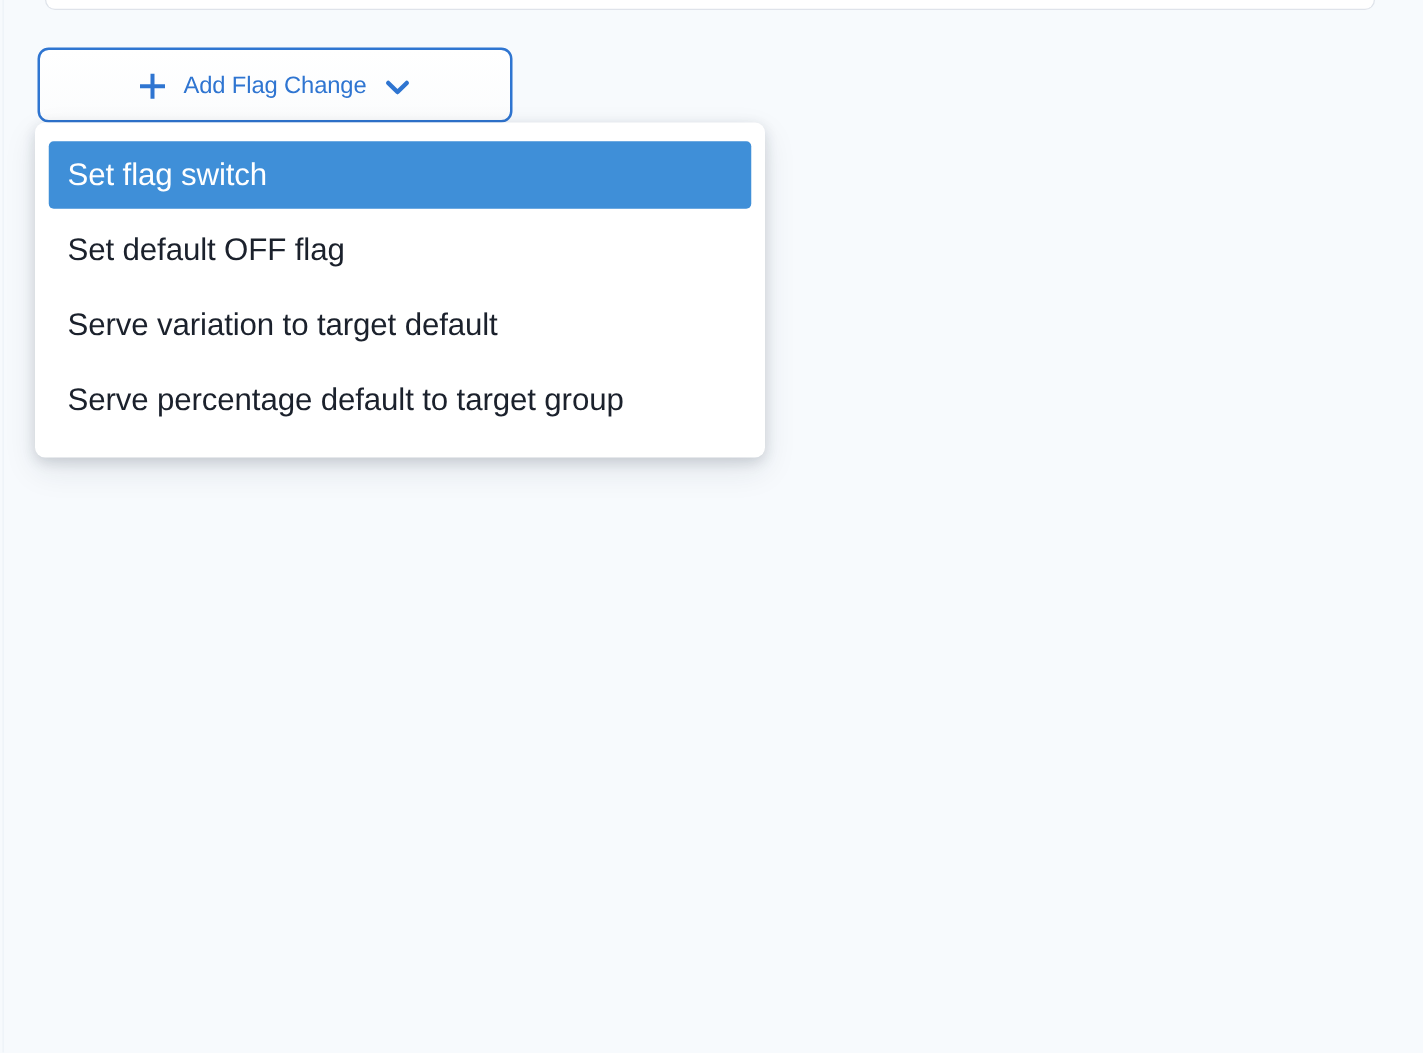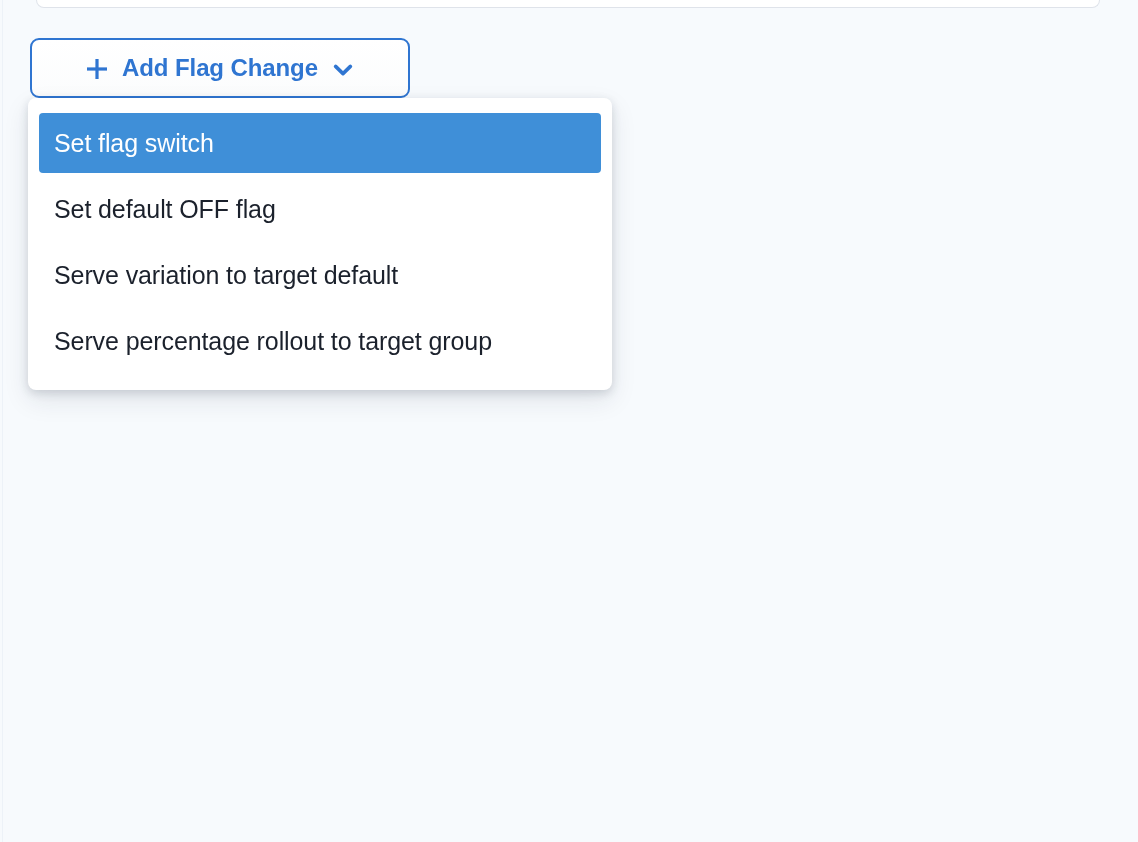--- a/index.html
+++ b/index.html
@@ -65,22 +65,22 @@
     display: block;
     width: 22px;
     height: 22px;
     flex: 0 0 auto;
     position: relative;
     top: 1px;
   }
   .add-flag-button .plus-icon svg { display: block; }
   .add-flag-button .btn-label {
     color: #2f75d1;
-    font-size: 24px;
-    font-weight: bold;
+    font-size: 19px;
+    font-weight: normal;
     letter-spacing: -0.1px;
     line-height: 1;
     white-space: nowrap;
     text-align: right;
   }
   .add-flag-button .chevron-icon {
     display: block;
     width: 22px;
     height: 22px;
     flex: 0 0 auto;
@@ -96,21 +96,21 @@
     top: 98px;
     width: 584px;
     background: #ffffff;
     border-radius: 8px;
     box-shadow: 0 3px 10px rgba(30, 42, 60, 0.16),
                 0 10px 26px rgba(30, 42, 60, 0.10);
     padding: 15px 11px 19px 11px;
     box-sizing: border-box;
   }
   .menu-item {
-    height: 60px;
+    height: 54px;
     display: flex;
     align-items: center;
     padding: 0 15px;
     box-sizing: border-box;
     border-radius: 4px;
     color: #1b212c;
     font-size: 25px;
     font-weight: normal;
     letter-spacing: -0.1px;
     white-space: nowrap;
@@ -149,15 +149,15 @@
   <div class="menu-item selected">
     <span>Set flag switch</span>
   </div>
   <div class="menu-item">
     <span>Set default OFF flag</span>
   </div>
   <div class="menu-item">
     <span>Serve variation to target default</span>
   </div>
   <div class="menu-item">
-    <span>Serve percentage rollout to target group</span>
+    <span>Serve percentage default to target group</span>
   </div>
 </div>
 
 </body></html>

